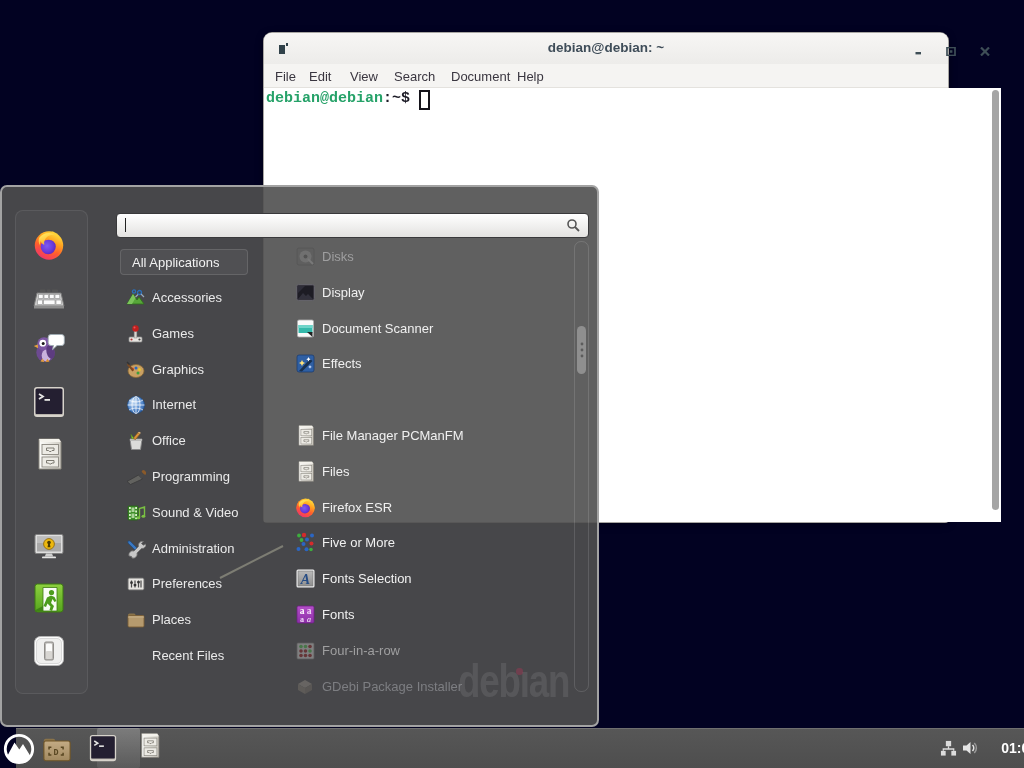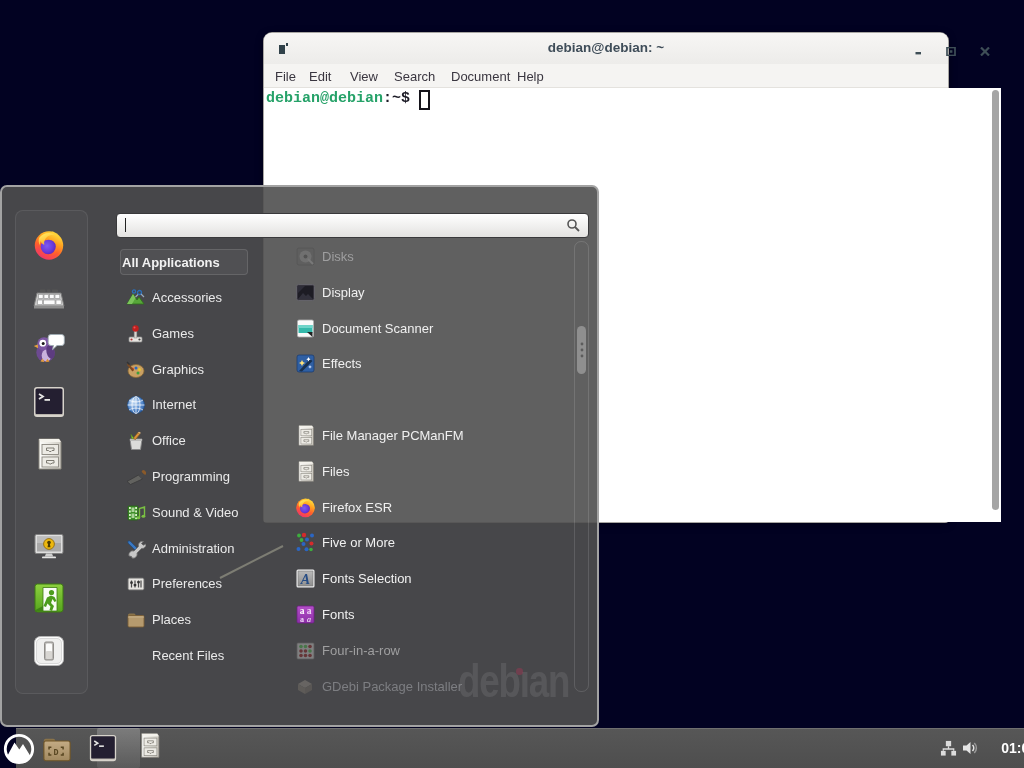--- a/index.html
+++ b/index.html
@@ -23,21 +23,21 @@
   
   #menu{left:0px;top:185px;width:599px;height:542px;box-sizing:border-box;
         background:rgba(79,79,79,0.9);border:2px solid #a3a3a3;border-radius:7px;}
   #sidebar{left:13px;top:23px;width:71px;height:482px;border-radius:8px;
         background:rgba(255,255,255,0.03);border:1px solid rgba(255,255,255,0.08);}
   #search{left:114px;top:26px;width:471px;height:23px;border-radius:4px;
         background:linear-gradient(#ffffff,#e3e2e0);border:1px solid #39393b;}
   #scursor{left:8px;top:4px;width:1px;height:14px;background:#222;}
   #allapps{left:118px;top:62px;width:128px;height:26px;border-radius:4px;
         background:rgba(255,255,255,0.05);border:1px solid rgba(255,255,255,0.12);
-        color:#f2f2f2;font-size:13px;font-weight:bold;line-height:26px;padding-left:1px;box-sizing:border-box;}
+        color:#f2f2f2;font-size:13px;font-weight:normal;line-height:26px;padding-left:11px;box-sizing:border-box;}
   .cat{left:124px;height:36px;width:170px;}
   .cat .ci{position:absolute;left:0;top:8px;width:20px;height:20px;}
   .cat .ct{position:absolute;left:26px;top:10px;font-size:13px;color:#eaeaea;white-space:nowrap;}
   .app{left:293px;height:36px;width:280px;}
   .app .ai{position:absolute;left:0;top:7px;width:21px;height:21px;}
   .app .at{position:absolute;left:27px;top:10px;font-size:13px;color:#f0f0f0;white-space:nowrap;}
   .app.dim .at{color:#9f9fa0;}
   .app.dim2 .at{color:#7d7e82;}
   .app.dim2 .ai{opacity:0.3;filter:grayscale(50%);}
   .app.dim .ai{opacity:0.6;filter:grayscale(25%) brightness(0.9);}

